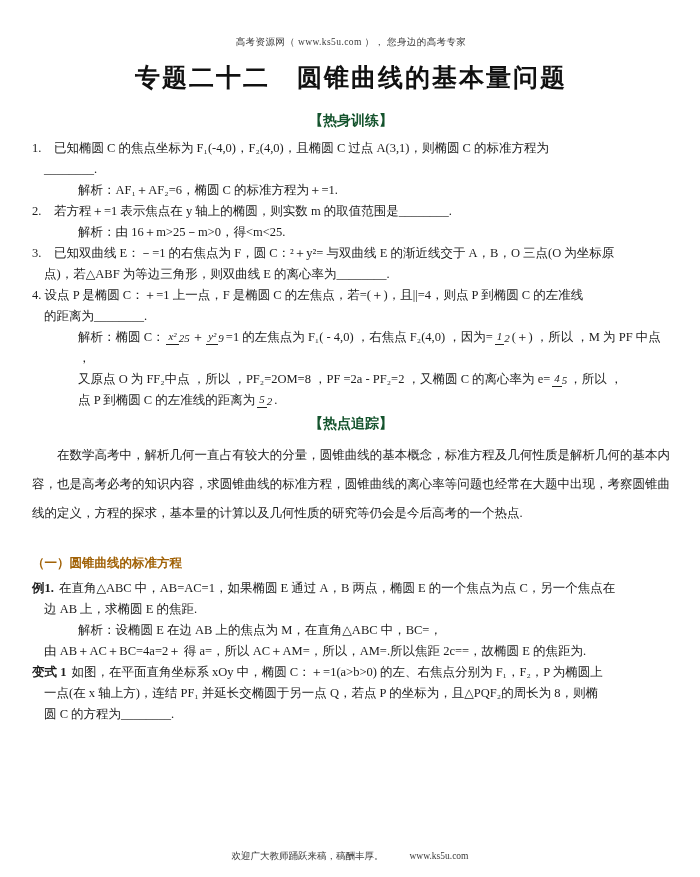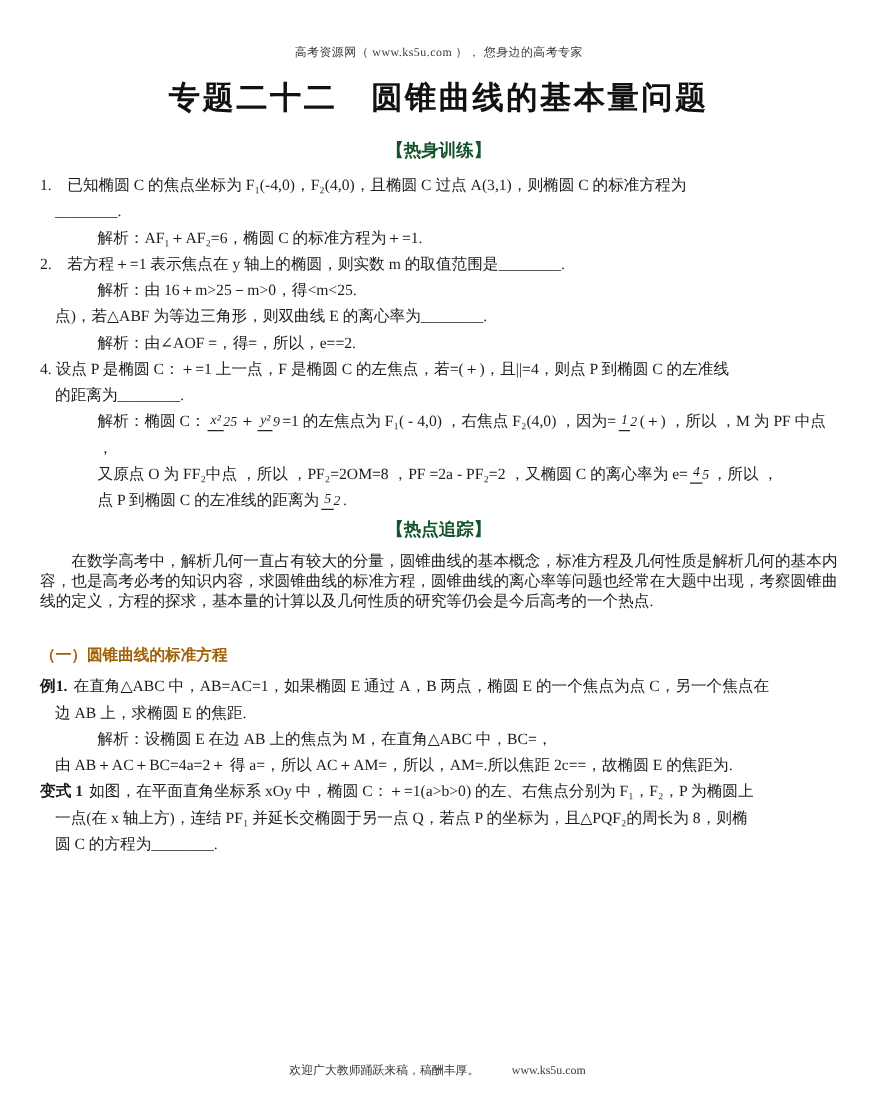--- a/index.html
+++ b/index.html
@@ -38,21 +38,21 @@
   .frac .num { border-bottom: 1px solid #222; padding: 0 2px 1px 2px; }
   .frac .den { padding-top: 1px; }
 
   .sub-heading {
     font-size: 12.5px; font-weight: bold; line-height: 22px;
     margin: 24px 0 4px 0; color: #a16207;
   }
   .inline-label { font-weight: bold; margin-right: 5px; }
 
   .hot-para {
-    font-size: 12.5px; line-height: 16px; text-align: justify;
+    font-size: 12.5px; line-height: 29px; text-align: justify;
     text-indent: 2em; margin-bottom: 4px;
   }
 
   .doc-footer {
     position: absolute; left: 0; top: 812px; width: 700px;
     text-align: center; font-size: 9.5px; color: #383838; margin-top: 38px;
   }
   .doc-footer .url { margin-left: 26px; }
 </style>
 </head>
@@ -66,22 +66,22 @@
 
   <div class="sec-heading">【热身训练】</div>
 
   <p class="line">1.　已知椭圆 C 的焦点坐标为 F₁(-4,0)，F₂(4,0)，且椭圆 C 过点 A(3,1)，则椭圆 C 的标准方程为</p>
   <p class="line cont blank">________.</p>
   <p class="line sol">解析：AF₁＋AF₂=6，椭圆 C 的标准方程为＋=1.</p>
 
   <p class="line">2.　若方程＋=1 表示焦点在 y 轴上的椭圆，则实数 m 的取值范围是________.</p>
   <p class="line sol">解析：由 16＋m&gt;25－m&gt;0，得&lt;m&lt;25.</p>
 
+  <p class="line">3.　已知双曲线 E：－=1 的右焦点为 F，圆 C：²＋y²= 与双曲线 E 的渐近线交于 A，B，O 三点(O 为坐标原</p>
   <p class="line cont">点)，若△ABF 为等边三角形，则双曲线 E 的离心率为________.</p>
-  <p class="line sol">解析：由∠AOF =，得=，所以，e==2.</p>
 
   <p class="line">4. 设点 P 是椭圆 C：＋=1 上一点，F 是椭圆 C 的左焦点，若=(＋)，且||=4，则点 P 到椭圆 C 的左准线</p>
   <p class="line cont">的距离为________.</p>
 
   <p class="line sol math"><span>解析：椭圆 C：</span><span class="frac">
         <span class="num">x²</span>
         <span class="den">25</span>
       </span><span>＋</span><span class="frac">
         <span class="num">y²</span>
         <span class="den">9</span>

